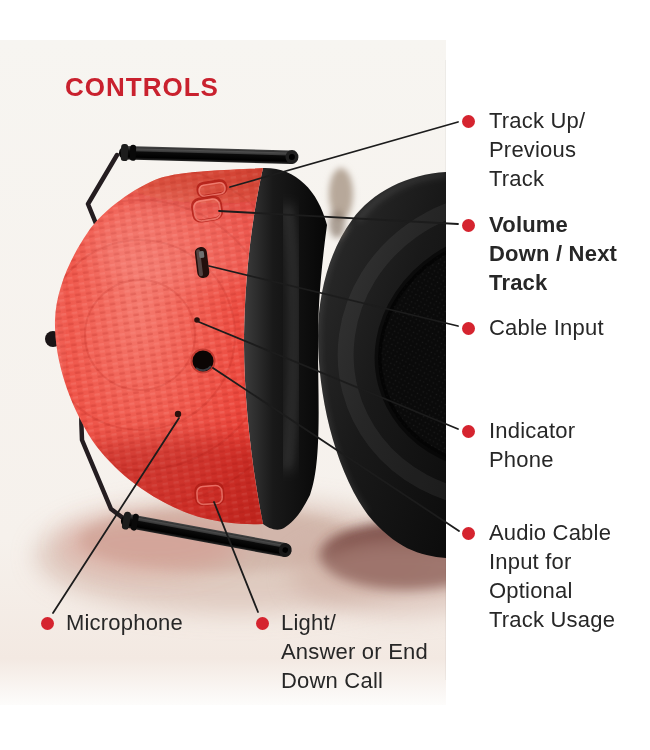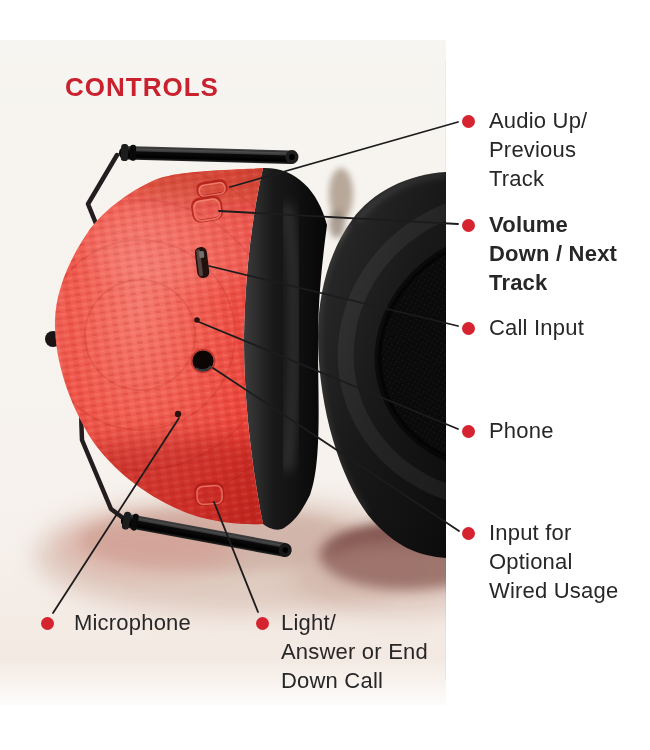--- a/index.html
+++ b/index.html
@@ -11,21 +11,21 @@
   .callout{position:absolute;}
   .dot{position:absolute;width:13px;height:13px;border-radius:50%;background:#d5242f;}
   .lines{position:absolute;font-size:22px;line-height:29px;color:#272727;letter-spacing:0.2px;white-space:nowrap;}
   
   .c1 .dot{left:462px;top:115px;} .c1 .lines{left:489px;top:106px;}
   .c2 .dot{left:462px;top:219px;} .c2 .lines{left:489px;top:210px;font-weight:bold;}
   .c3 .dot{left:462px;top:322px;} .c3 .lines{left:489px;top:313px;}
   .c4 .dot{left:462px;top:425px;} .c4 .lines{left:489px;top:416px;}
   .c5 .dot{left:462px;top:527px;} .c5 .lines{left:489px;top:518px;}
   
-  .c6 .dot{left:41px;top:617px;}  .c6 .lines{left:66px;top:608px;margin-left:8px;}
+  .c6 .dot{left:41px;top:617px;}  .c6 .lines{left:66px;top:608px;}
   .c7 .dot{left:256px;top:617px;} .c7 .lines{left:281px;top:608px;}
 </style>
 </head>
 <body>
 
 <div class="canvas">
 
   <svg class="photo" width="650" height="750" viewBox="0 0 650 750" aria-hidden="true">
     <defs>
       <clipPath id="photoClip">
@@ -199,55 +199,57 @@
       <line x1="179" y1="418" x2="53" y2="613"></line>
       <line x1="214" y1="502" x2="258" y2="612"></line>
     </g>
   </svg>
 
   <div class="page-title">CONTROLS</div>
 
   <div class="callout c1">
     <span class="dot"></span>
     <div class="lines">
-      <div>Audio Up/</div>
+      <div>Track Up/</div>
       <div>Previous</div>
       <div>Track</div>
     </div>
   </div>
 
   <div class="callout c2">
     <span class="dot"></span>
     <div class="lines">
       <div>Volume</div>
       <div>Down / Next</div>
       <div>Track</div>
     </div>
   </div>
 
   <div class="callout c3">
     <span class="dot"></span>
     <div class="lines">
-      <div>Call Input</div>
+      <div>Cable Input</div>
     </div>
   </div>
 
   <div class="callout c4">
     <span class="dot"></span>
     <div class="lines">
+      <div>Indicator</div>
       <div>Phone</div>
     </div>
   </div>
 
   <div class="callout c5">
     <span class="dot"></span>
     <div class="lines">
+      <div>Audio Cable</div>
       <div>Input for</div>
       <div>Optional</div>
-      <div>Wired Usage</div>
+      <div>Track Usage</div>
     </div>
   </div>
 
   <div class="callout c6">
     <span class="dot"></span>
     <div class="lines">
       <div>Microphone</div>
     </div>
   </div>
 

